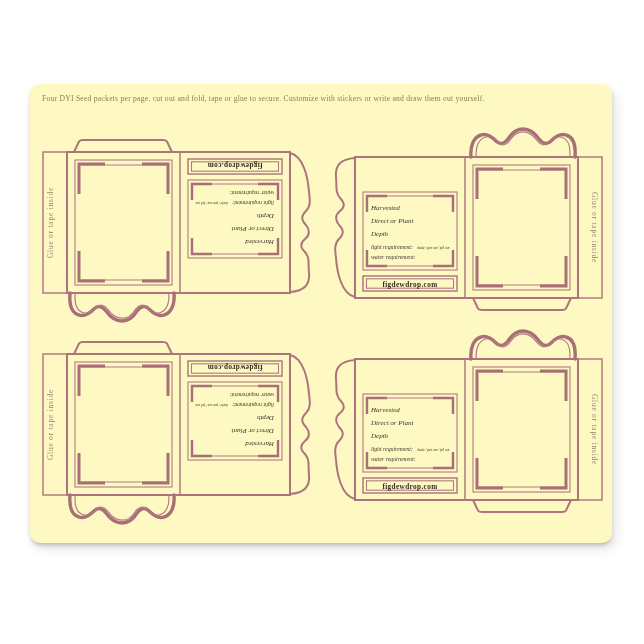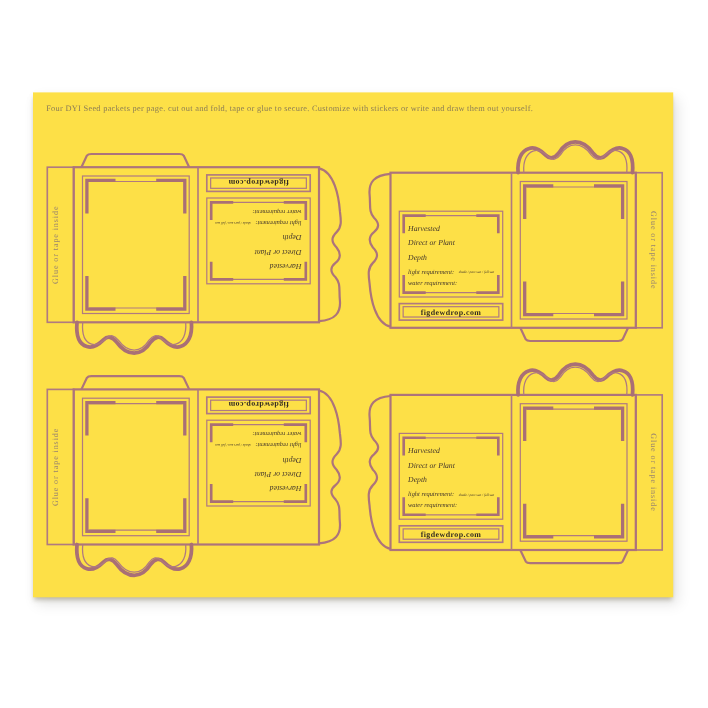--- a/index.html
+++ b/index.html
@@ -3,21 +3,21 @@
 <meta charset="utf-8">
 <style>
   html,body{margin:0;padding:0;}
   body{
     width:644px;height:644px;position:relative;overflow:hidden;
     background:#ffffff;
     font-family:"Liberation Serif", serif;
   }
   .page{
     position:absolute;left:30px;top:84px;width:582px;height:459px;
-    background:#fde047;border-radius:0;
+    background:#fef9c3;border-radius:10px;
     box-shadow:0 3px 4px -1px rgba(140,133,112,.5), 4px 6px 12px rgba(0,0,0,.10);
   }
   .header-line{
     position:absolute;left:12px;top:10px;width:560px;
     font-size:7.6px;letter-spacing:.25px;color:#8a7b55;
   }
   .packet{position:absolute;width:272px;height:182px;overflow:visible;}
   .flipped{transform:rotate(180deg);}
   .p-tl{left:10px;top:56px;}
   .p-tr{left:303px;top:44px;}

